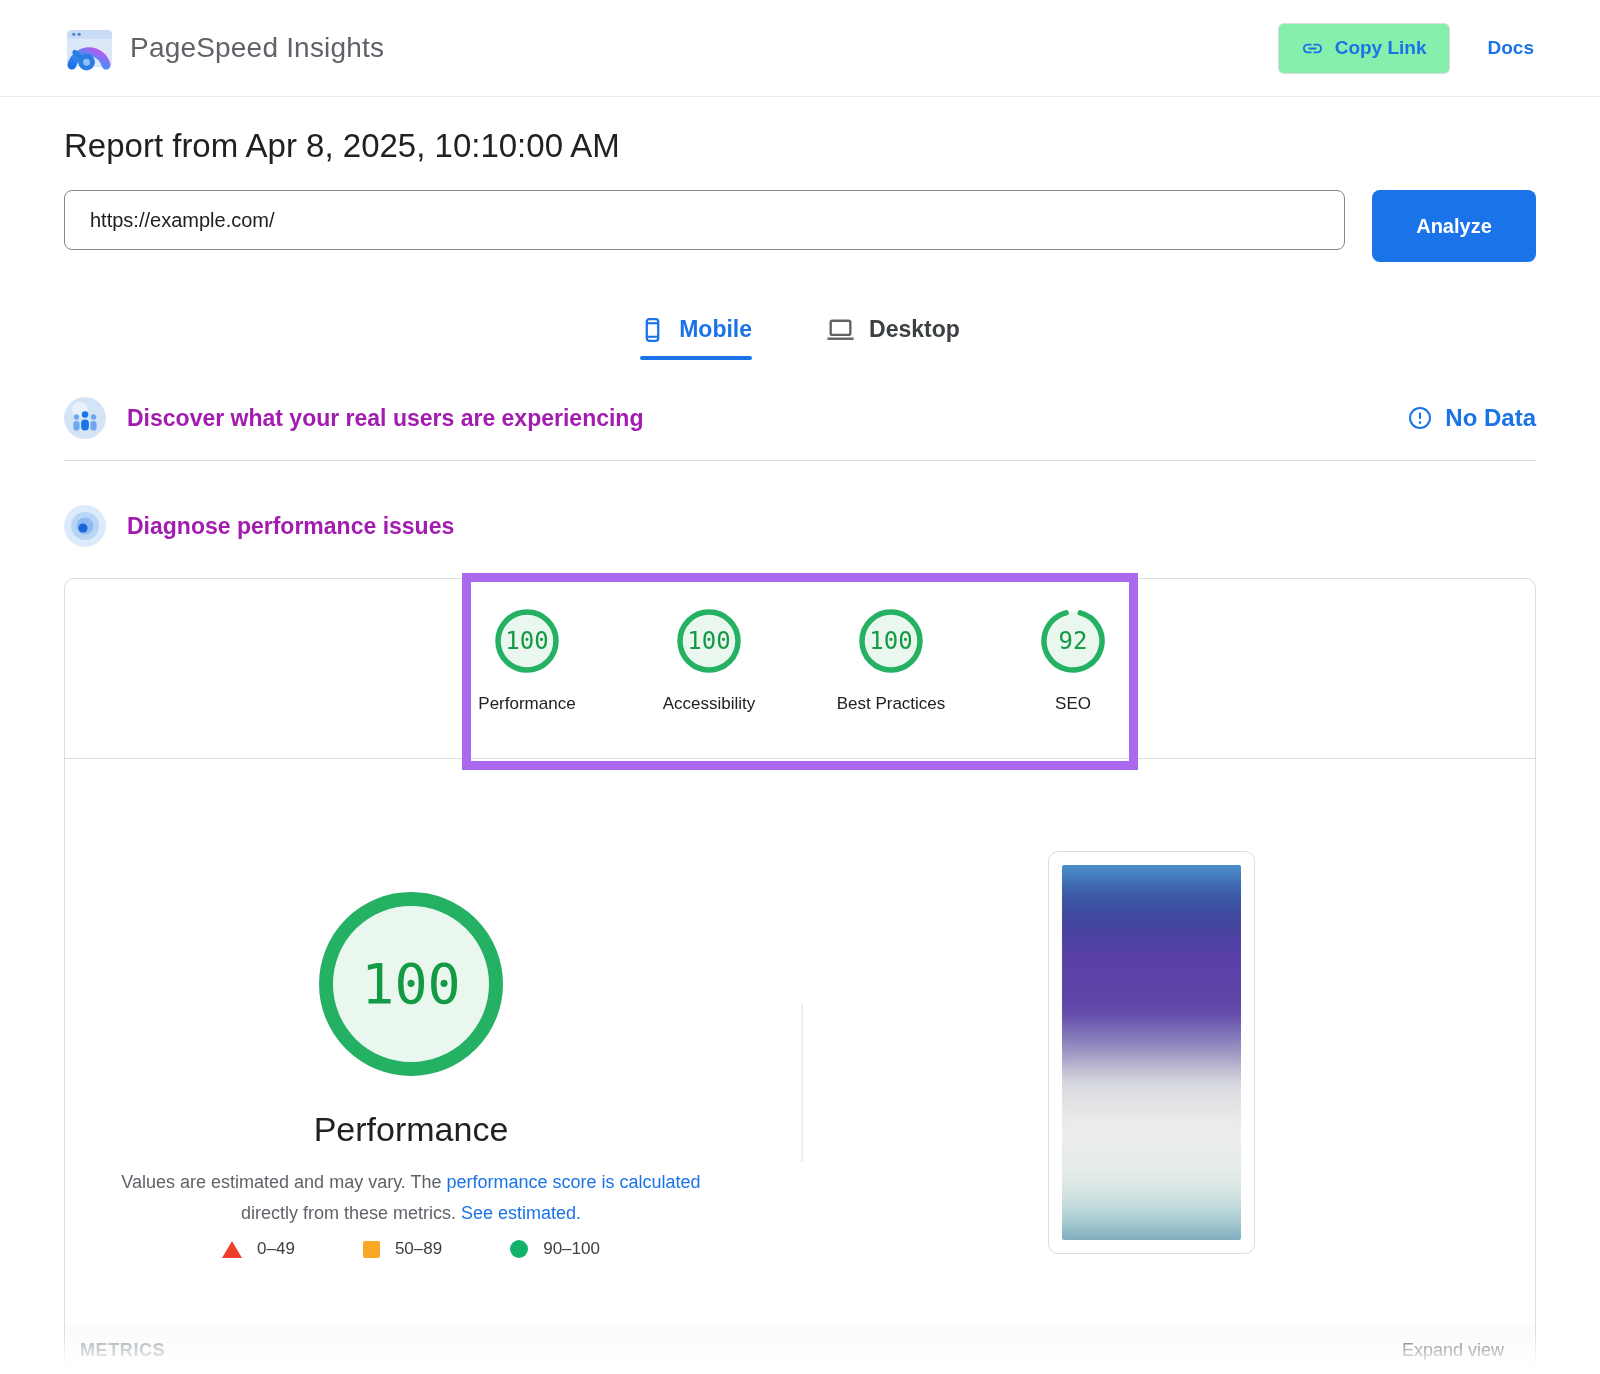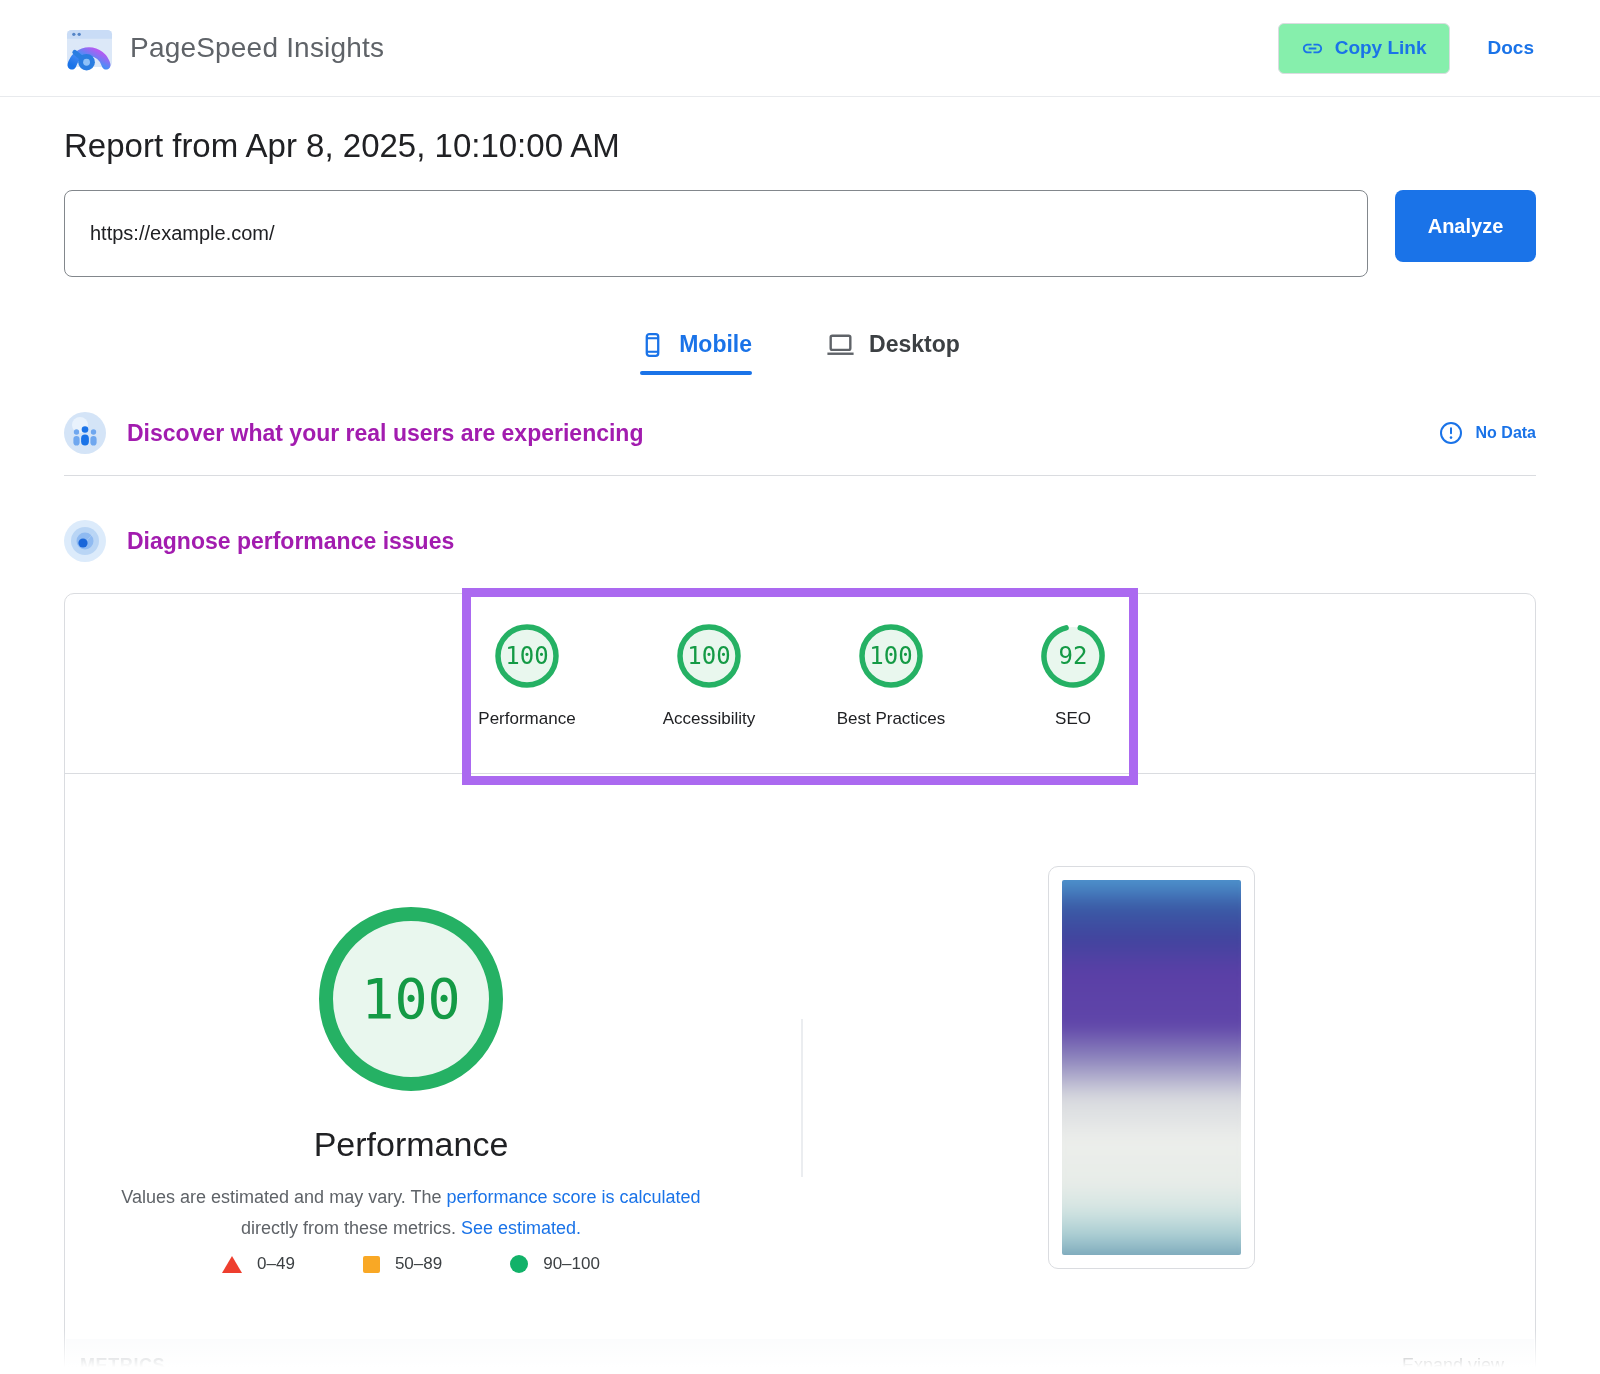--- a/index.html
+++ b/index.html
@@ -33,26 +33,26 @@
     color:var(--accent-blue); font-size:19px; font-weight:600; cursor:pointer;
     font-family:inherit;
   }
   .copy-btn svg{ width:23px; height:23px; }
   .docs-link{ margin-left:38px; color:var(--accent-blue); font-size:19px; font-weight:700; text-decoration:none; }
   
   .main{ padding:0 64px; position:relative; }
   .report-title{ margin-top:30px; font-size:33px; font-weight:500; color:#202124; }
   .url-row{ margin-top:25px; display:flex; gap:27px; }
   .url-input{
-    flex:1; height:87px; border:1px solid #82878c; border-radius:8px;
+    flex:1; height:60px; border:1px solid #82878c; border-radius:8px;
     padding:0 25px; font-size:20px; font-weight:500; color:#202124;
     font-family:inherit; outline:none; background:#fff;
   }
   .analyze-btn{
-    width:141px; height:72px; border:none; border-radius:8px;
+    width:164px; height:72px; border:none; border-radius:8px;
     background:var(--accent-blue); color:#fff; font-size:20px; font-weight:600;
     cursor:pointer; font-family:inherit;
   }
   
   .tabs{ margin-top:54px; display:flex; justify-content:center; gap:74px; }
   .tab{ display:flex; flex-direction:column; align-items:center; cursor:pointer; }
   .tab-main{ display:flex; align-items:center; gap:14px; font-size:23px; font-weight:600; }
   .tab.active .tab-main{ color:var(--accent-blue); }
   .tab.inactive .tab-main{ color:#3c4043; }
   .tab-underline{ width:100%; height:4px; border-radius:4px; margin-top:13px; background:transparent; }
@@ -60,21 +60,21 @@
   .tab svg{ display:block; }
   
   .section-row{ display:flex; align-items:center; justify-content:space-between; }
   .field-row{ margin-top:37px; }
   .lab-row{ margin-top:44px; }
   .section-left{ display:flex; align-items:center; gap:21px; }
   .section-icon{ width:42px; height:42px; }
   .section-icon svg{ width:42px; height:42px; display:block; }
   .section-title{ font-size:23px; font-weight:600; color:#a21caf; }
   .no-data{ display:flex; align-items:center; gap:13px; color:var(--accent-blue);
-    font-size:16px; font-weight:600; text-decoration:none; }
+    font-size:24px; font-weight:600; text-decoration:none; }
   .no-data svg{ width:24px; height:24px; }
   .divider{ margin-top:21px; border:none; border-top:1px solid #dadce0; }
   
   .card{
     position:relative; margin-top:31px; height:830px;
     border:1px solid #dadce0; border-radius:10px; background:#fff;
   }
   .scores-row{
     height:180px; display:flex; justify-content:center; padding-top:28px;
     border-bottom:1px solid #dadce0;

